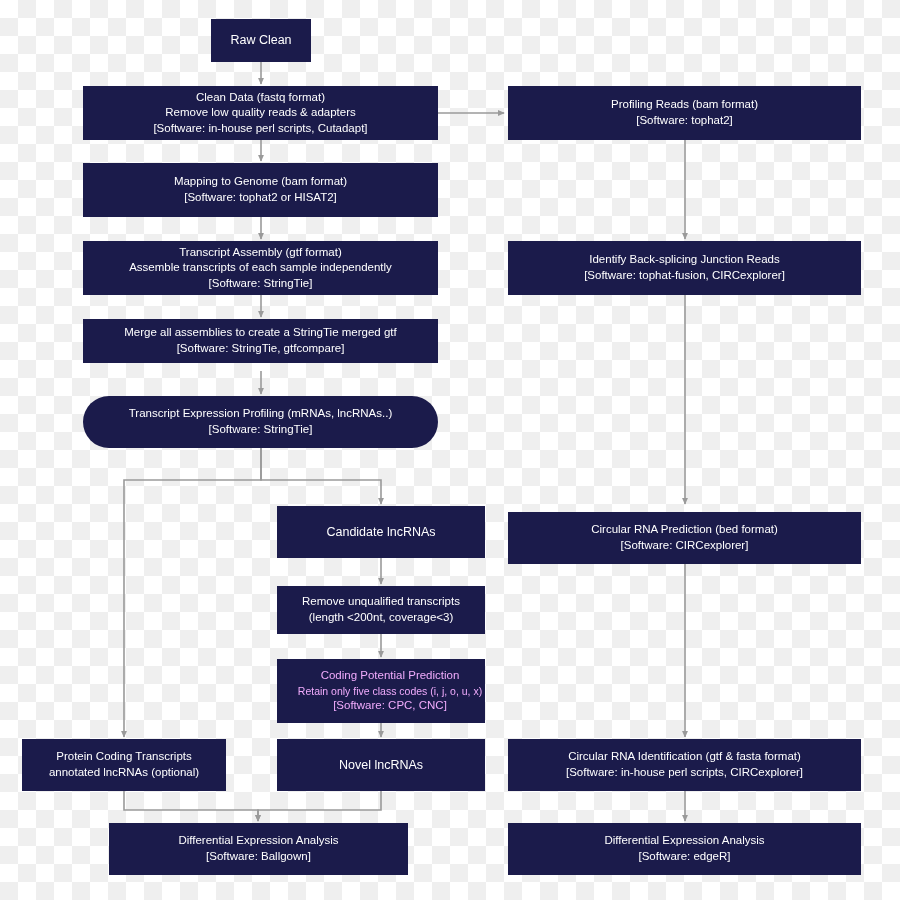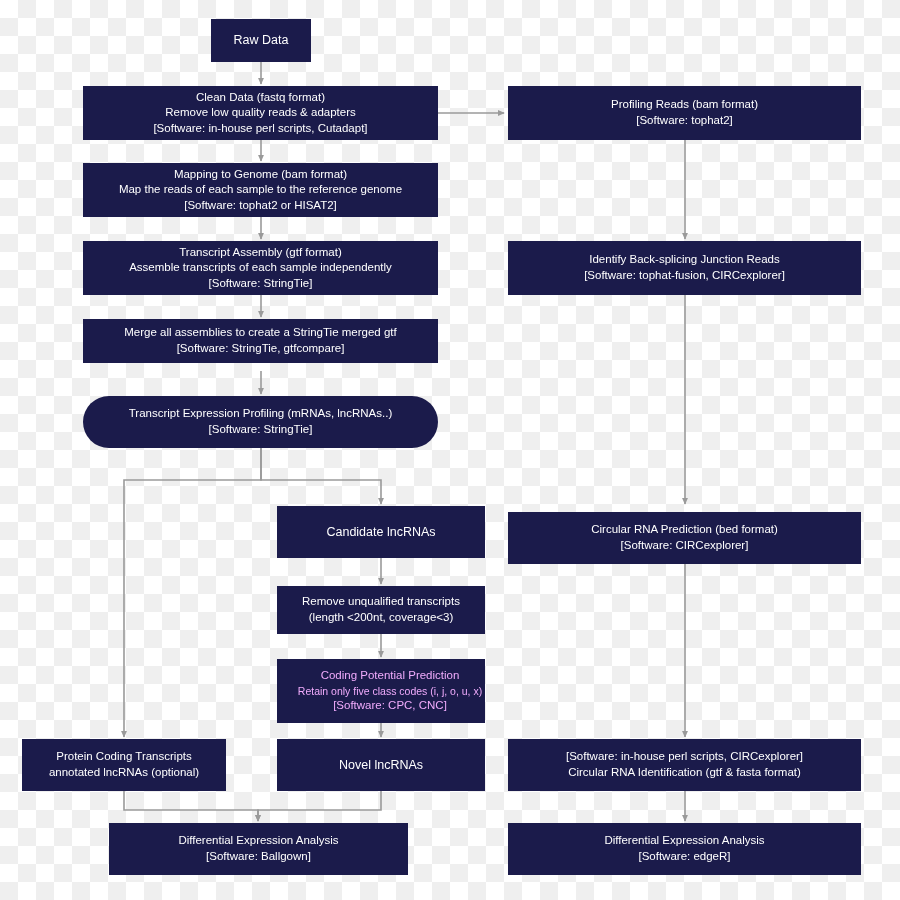--- a/index.html
+++ b/index.html
@@ -66,34 +66,33 @@
       <path d="M381,711 L381,737" fill="none" stroke="#9a9a9a" stroke-width="1.6" marker-end="url(#arrow)"></path>
       <path d="M685,558 L685,737" fill="none" stroke="#9a9a9a" stroke-width="1.6" marker-end="url(#arrow)"></path>
       <path d="M124,791 L124,810 L258,810 L258,821" fill="none" stroke="#9a9a9a" stroke-width="1.6" marker-end="url(#arrow)"></path>
       <path d="M381,791 L381,810 L258,810 L258,821" fill="none" stroke="#9a9a9a" stroke-width="1.6" marker-end="url(#arrow)"></path>
       <path d="M685,791 L685,821" fill="none" stroke="#9a9a9a" stroke-width="1.6" marker-end="url(#arrow)"></path>
     </g>
 </svg>
 
 <div id="node-layer">
     <div class="node" style="left: 211px; top: 19px; width: 100px; height: 43px; background: rgb(27, 27, 75); color: rgb(255, 255, 255);">
-      <span class="ln l1">Raw Data</span>
+      <span class="ln l1">Raw Clean</span>
     </div>
     <div class="node" style="left: 83px; top: 86px; width: 355px; height: 54px; background: rgb(27, 27, 75); color: rgb(255, 255, 255);">
       <span class="ln l2">Clean Data (fastq format)</span>
       <span class="ln l2">Remove low quality reads &amp; adapters</span>
       <span class="ln l2">[Software: in-house perl scripts, Cutadapt]</span>
     </div>
     <div class="node" style="left: 508px; top: 86px; width: 353px; height: 54px; background: rgb(27, 27, 75); color: rgb(255, 255, 255);">
       <span class="ln l2">Profiling Reads (bam format)</span>
       <span class="ln l2">[Software: tophat2]</span>
     </div>
     <div class="node" style="left: 83px; top: 163px; width: 355px; height: 54px; background: rgb(27, 27, 75); color: rgb(255, 255, 255);">
       <span class="ln l2">Mapping to Genome (bam format)</span>
-      <span class="ln l2">Map the reads of each sample to the reference genome</span>
       <span class="ln l2">[Software: tophat2 or HISAT2]</span>
     </div>
     <div class="node" style="left: 83px; top: 241px; width: 355px; height: 54px; background: rgb(27, 27, 75); color: rgb(255, 255, 255);">
       <span class="ln l2">Transcript Assembly (gtf format)</span>
       <span class="ln l2">Assemble transcripts of each sample independently</span>
       <span class="ln l2">[Software: StringTie]</span>
     </div>
     <div class="node" style="left: 508px; top: 241px; width: 353px; height: 54px; background: rgb(27, 27, 75); color: rgb(255, 255, 255);">
       <span class="ln l2">Identify Back-splicing Junction Reads</span>
       <span class="ln l2">[Software: tophat-fusion, CIRCexplorer]</span>
@@ -123,22 +122,22 @@
       <span class="ln l2">[Software: CPC, CNC]</span>
     </div>
     <div class="node" style="left: 22px; top: 739px; width: 204px; height: 52px; background: rgb(27, 27, 75); color: rgb(255, 255, 255);">
       <span class="ln l2">Protein Coding Transcripts</span>
       <span class="ln l2">annotated lncRNAs (optional)</span>
     </div>
     <div class="node" style="left: 277px; top: 739px; width: 208px; height: 52px; background: rgb(27, 27, 75); color: rgb(255, 255, 255);">
       <span class="ln l1">Novel lncRNAs</span>
     </div>
     <div class="node" style="left: 508px; top: 739px; width: 353px; height: 52px; background: rgb(27, 27, 75); color: rgb(255, 255, 255);">
+      <span class="ln l2">Circular RNA Identification (gtf &amp; fasta format)</span>
       <span class="ln l2">[Software: in-house perl scripts, CIRCexplorer]</span>
-      <span class="ln l2">Circular RNA Identification (gtf &amp; fasta format)</span>
     </div>
     <div class="node" style="left: 109px; top: 823px; width: 299px; height: 52px; background: rgb(27, 27, 75); color: rgb(255, 255, 255);">
       <span class="ln l2">Differential Expression Analysis</span>
       <span class="ln l2">[Software: Ballgown]</span>
     </div>
     <div class="node" style="left: 508px; top: 823px; width: 353px; height: 52px; background: rgb(27, 27, 75); color: rgb(255, 255, 255);">
       <span class="ln l2">Differential Expression Analysis</span>
       <span class="ln l2">[Software: edgeR]</span>
     </div>
   </div>

